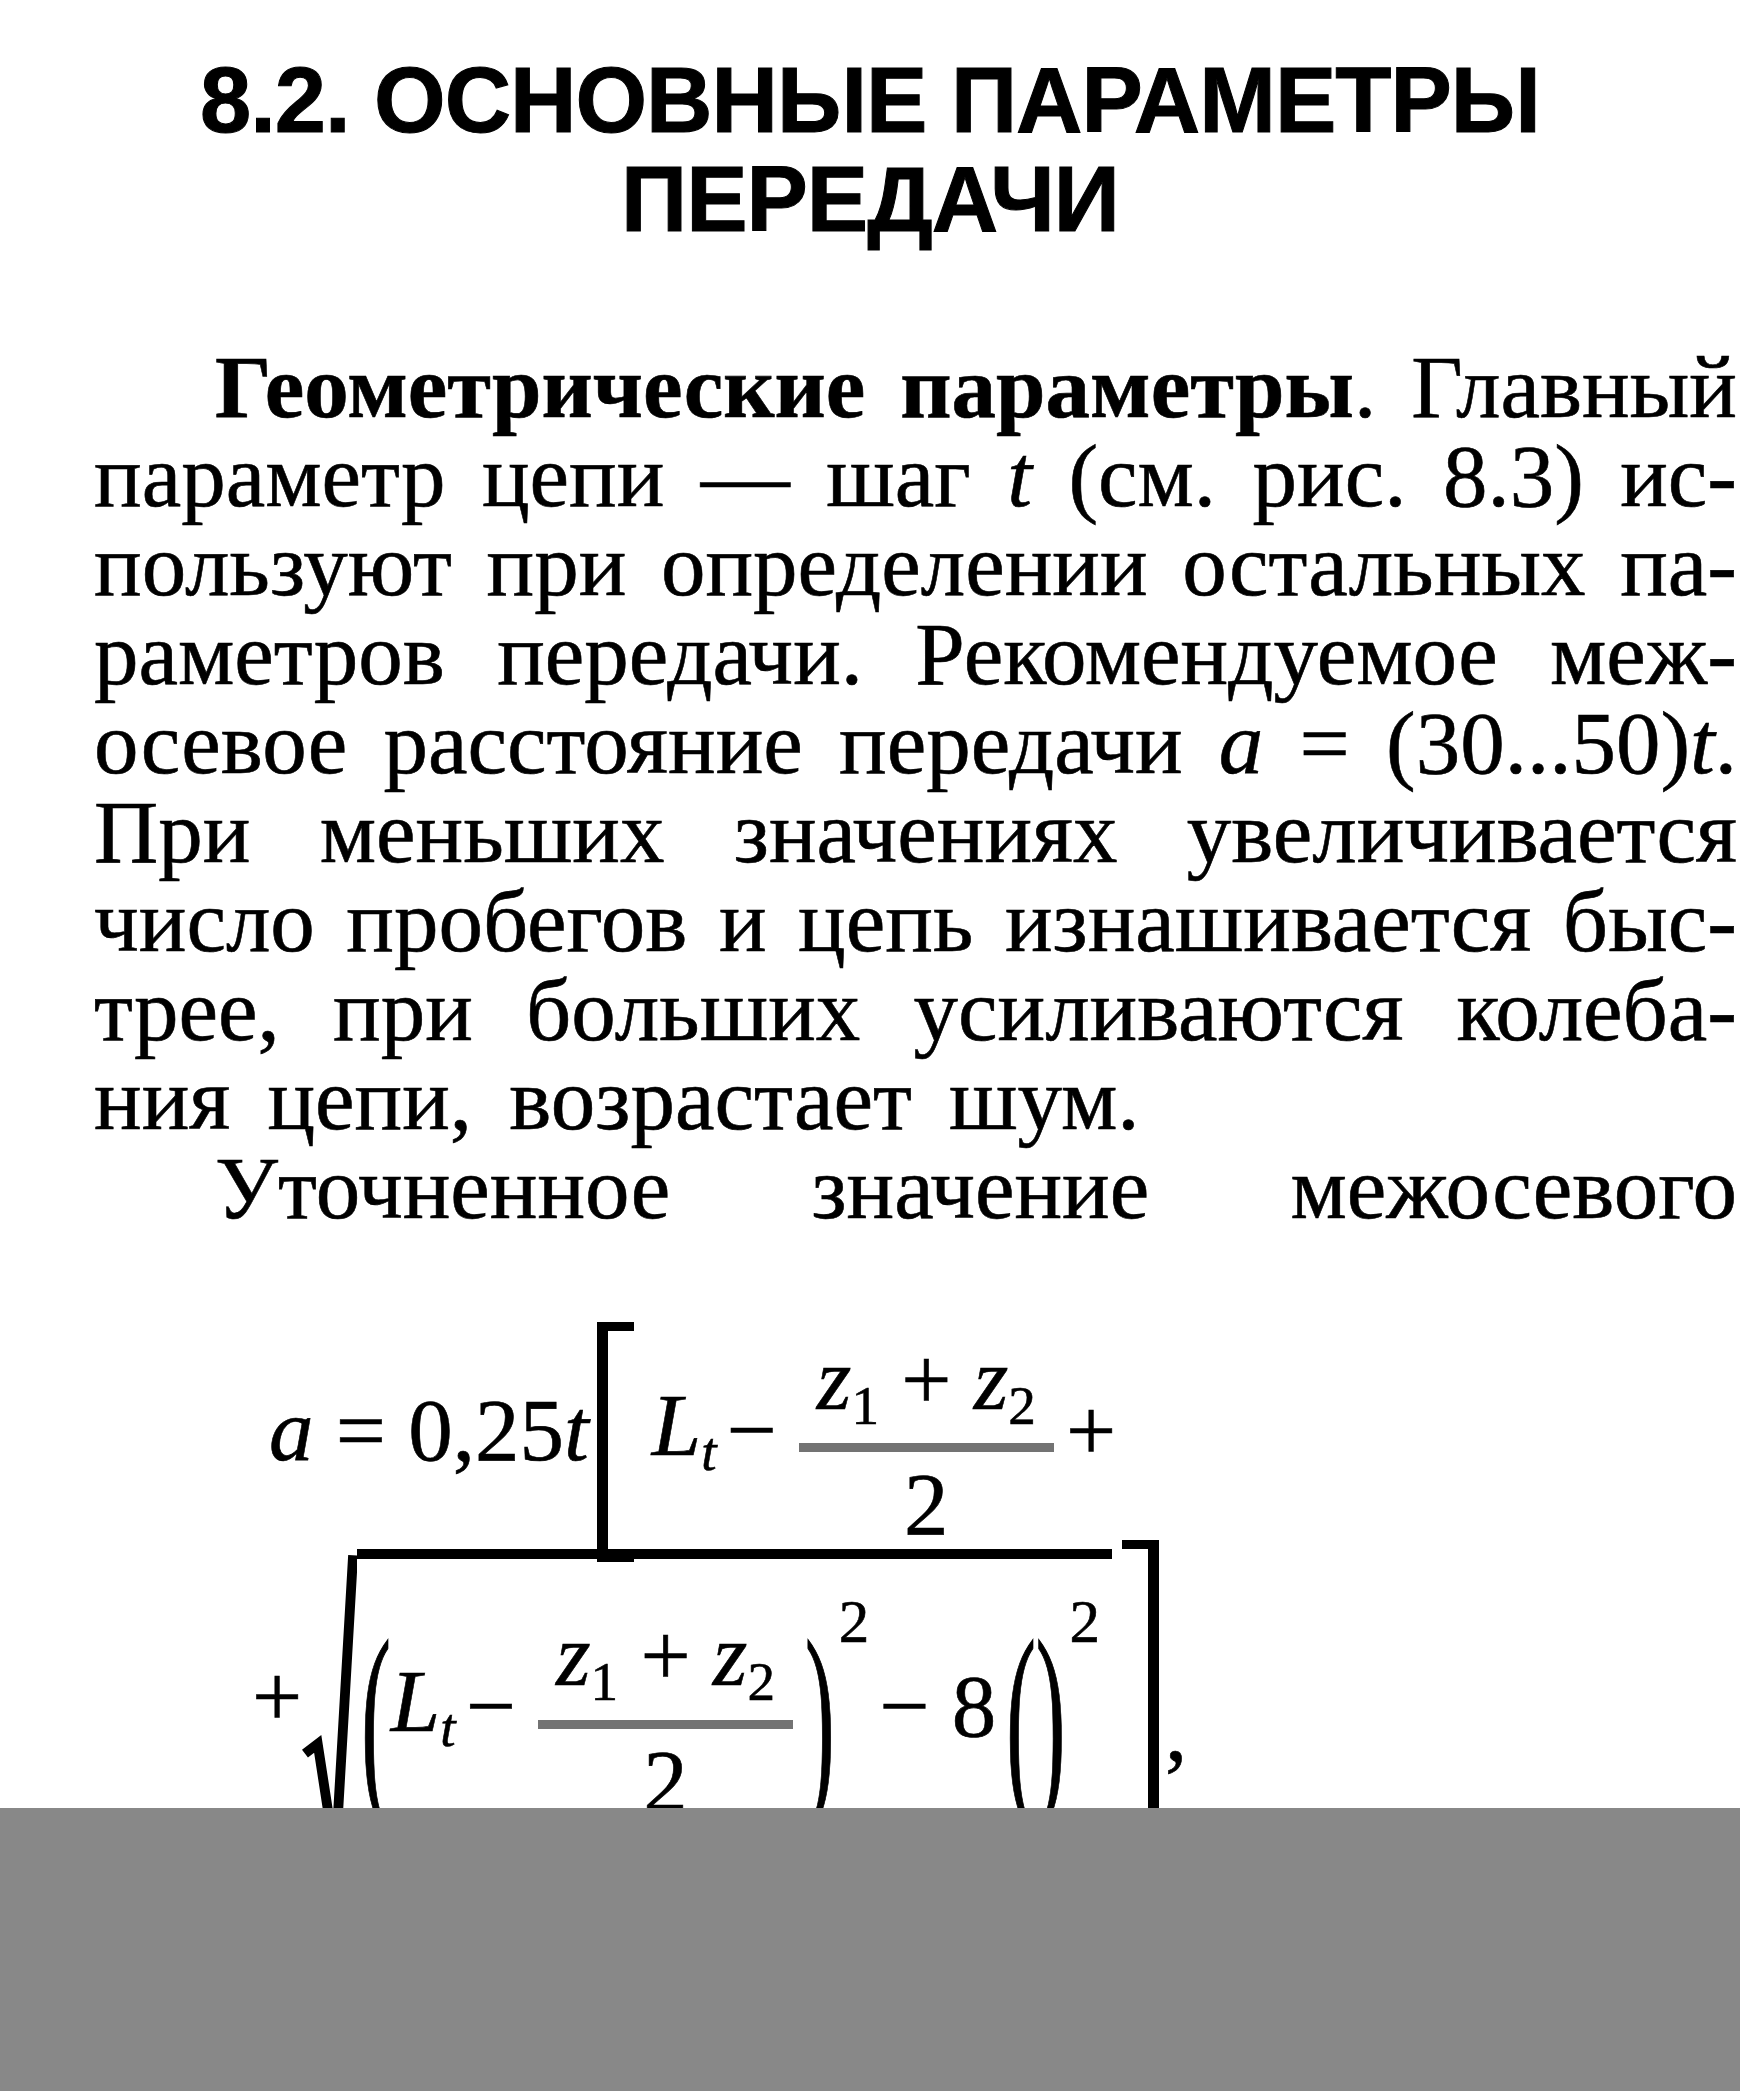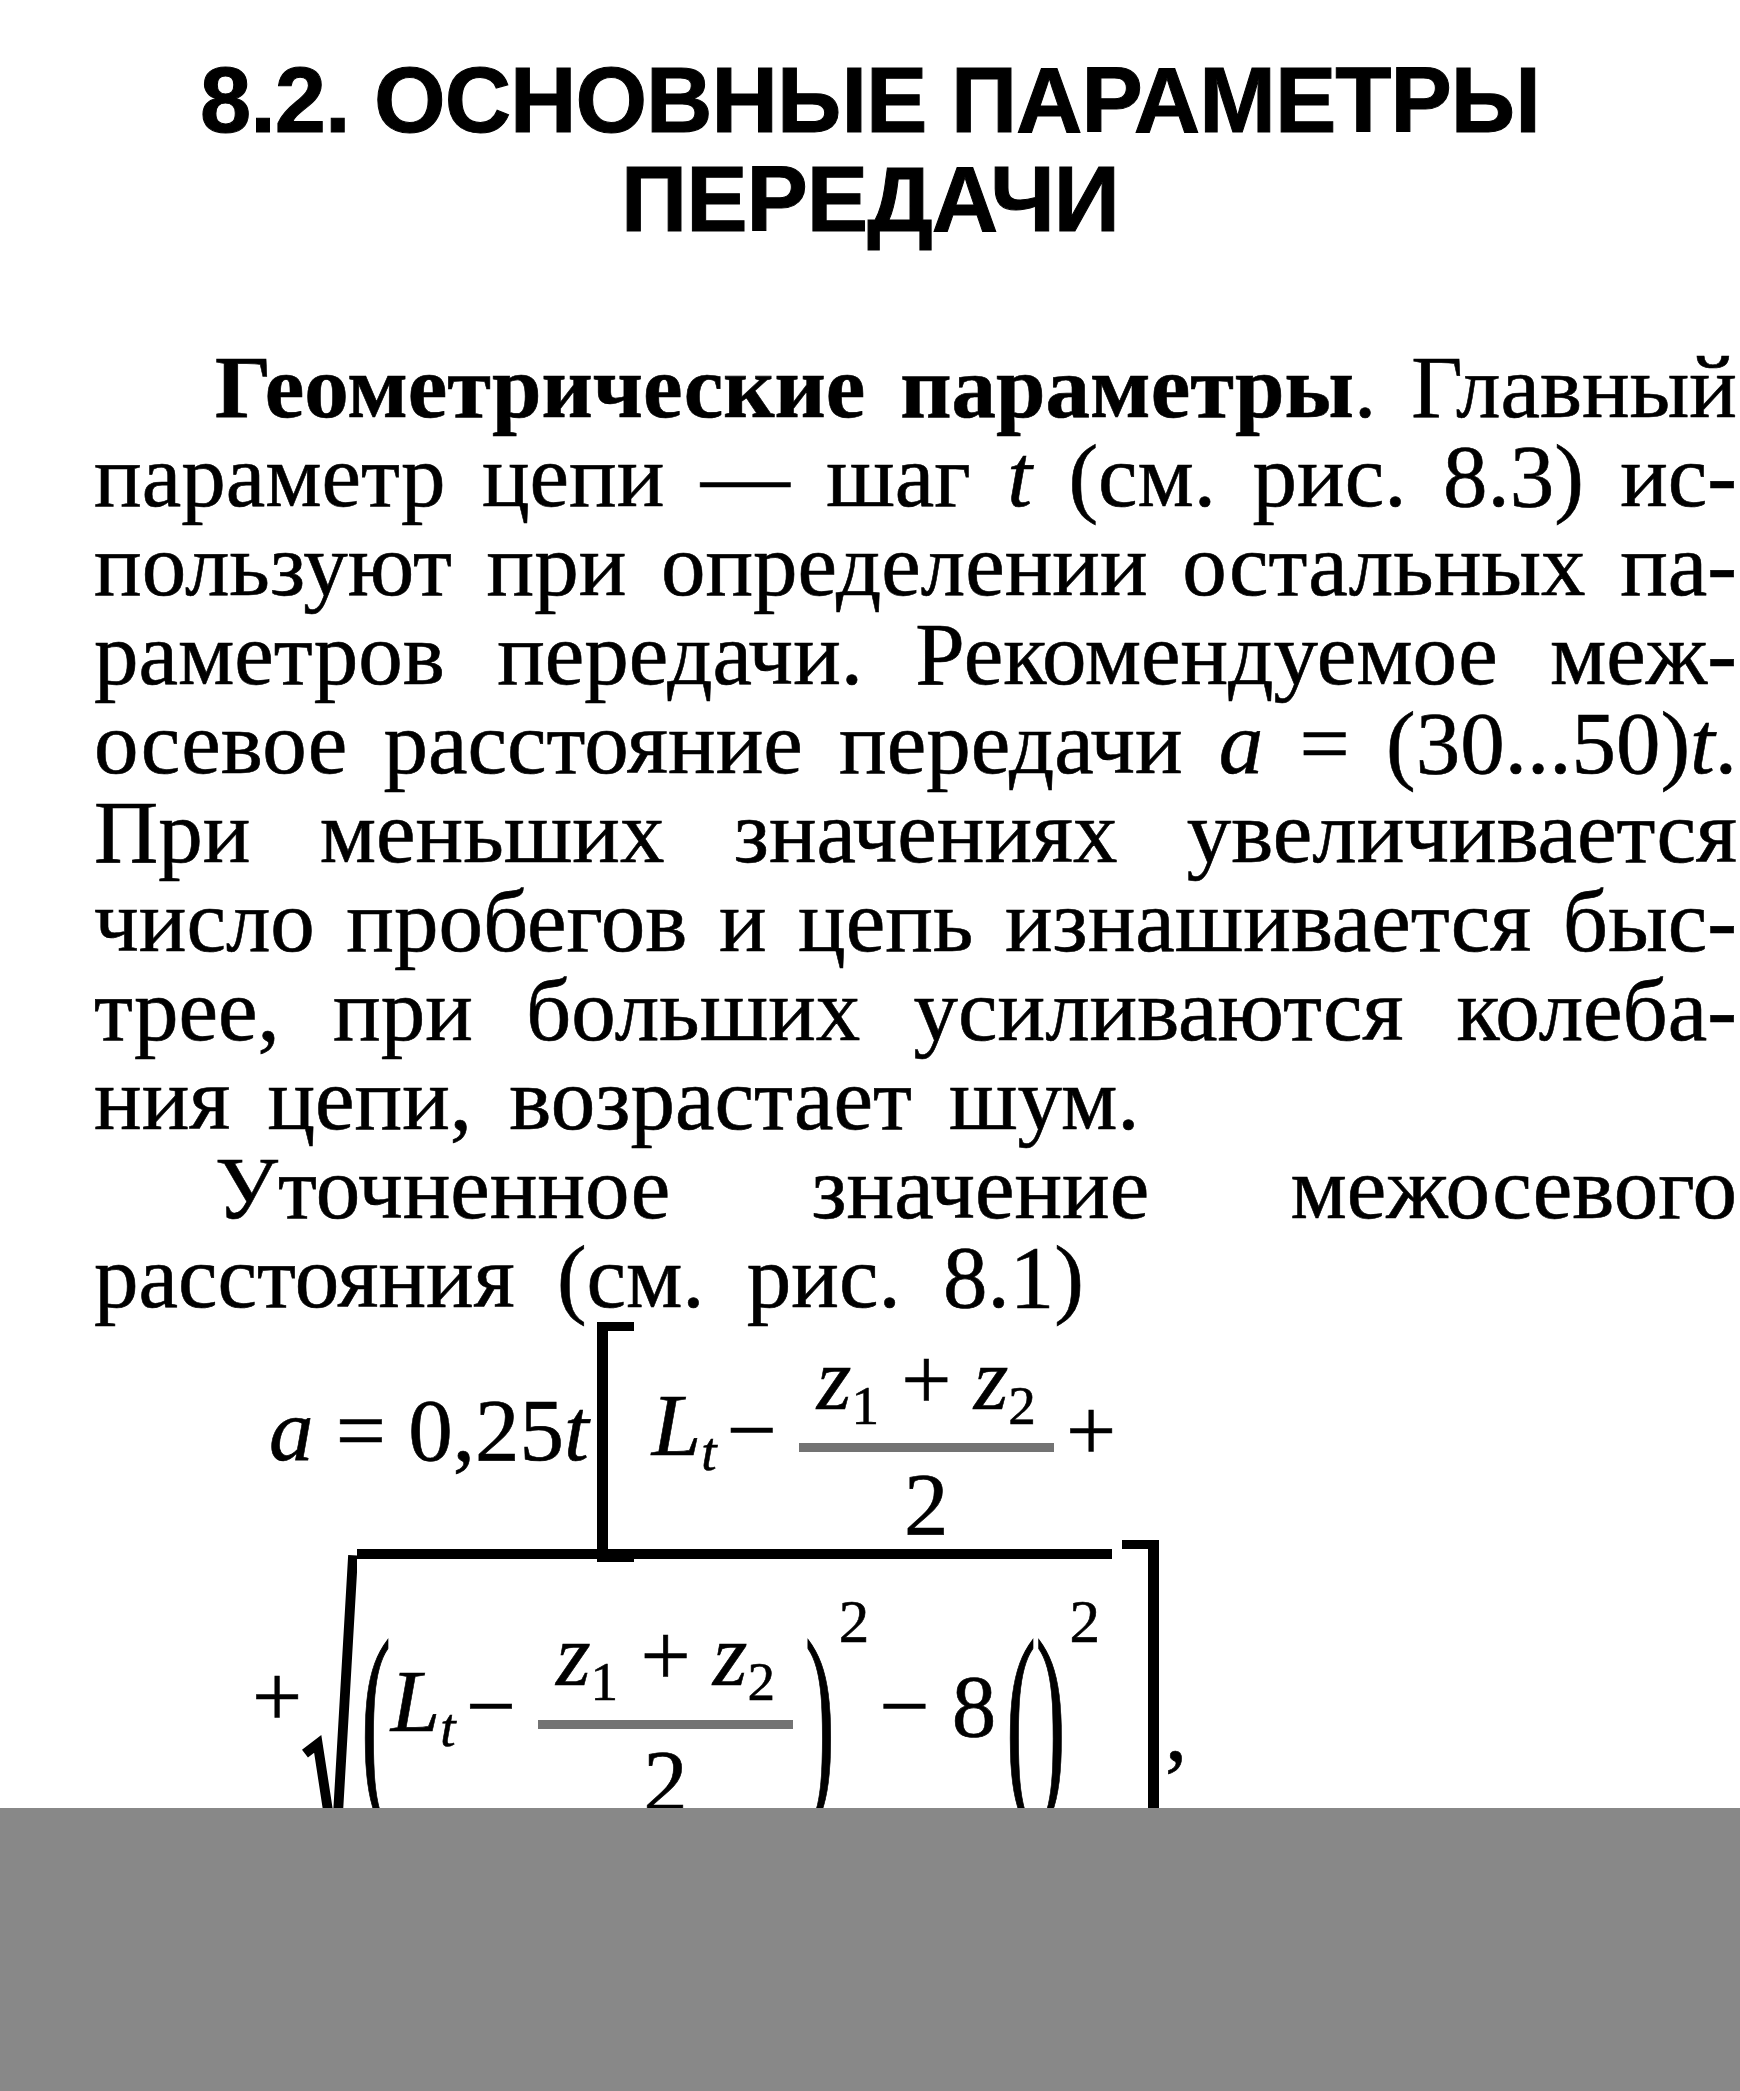--- a/index.html
+++ b/index.html
@@ -78,21 +78,20 @@
     <div class="line j ind"><span class="bd">Геометрические параметры</span><span>. Главный</span></div>
     <div class="line j"><span>параметр цепи — шаг </span><span class="it">t</span><span> (см. рис. 8.3) ис-</span></div>
     <div class="line j"><span>пользуют при определении остальных па-</span></div>
     <div class="line j"><span>раметров передачи. Рекомендуемое меж-</span></div>
     <div class="line j"><span>осевое расстояние передачи </span><span class="it">a</span><span> = (30...50)</span><span class="it">t</span><span>.</span></div>
     <div class="line j"><span>При меньших значениях увеличивается</span></div>
     <div class="line j"><span>число пробегов и цепь изнашивается быс-</span></div>
     <div class="line j"><span>трее, при больших усиливаются колеба-</span></div>
     <div class="line l ws15"><span>ния цепи, возрастает шум.</span></div>
     <div class="line j ind"><span>Уточненное значение межосевого</span></div>
-    <div class="line l ws20"><span>расстояния (см. рис. 8.1)</span></div>
   </div>
 
   <div class="f-row f1">
     <span class="tnudge"><span class="it">a</span><span> = 0,25</span><span class="it">t</span></span>
     <span class="bracket-open"></span>
     <span class="tnudge"><span class="it">L</span><span class="it sb">t</span></span>
     <span class="tnudge mop"><span>−</span></span>
     <span class="frac">
       <span class="num"><span class="it">z</span><span class="sb">1</span><span> + </span><span class="it">z</span><span class="sb">2</span></span>
       <span class="den"><span>2</span></span>

